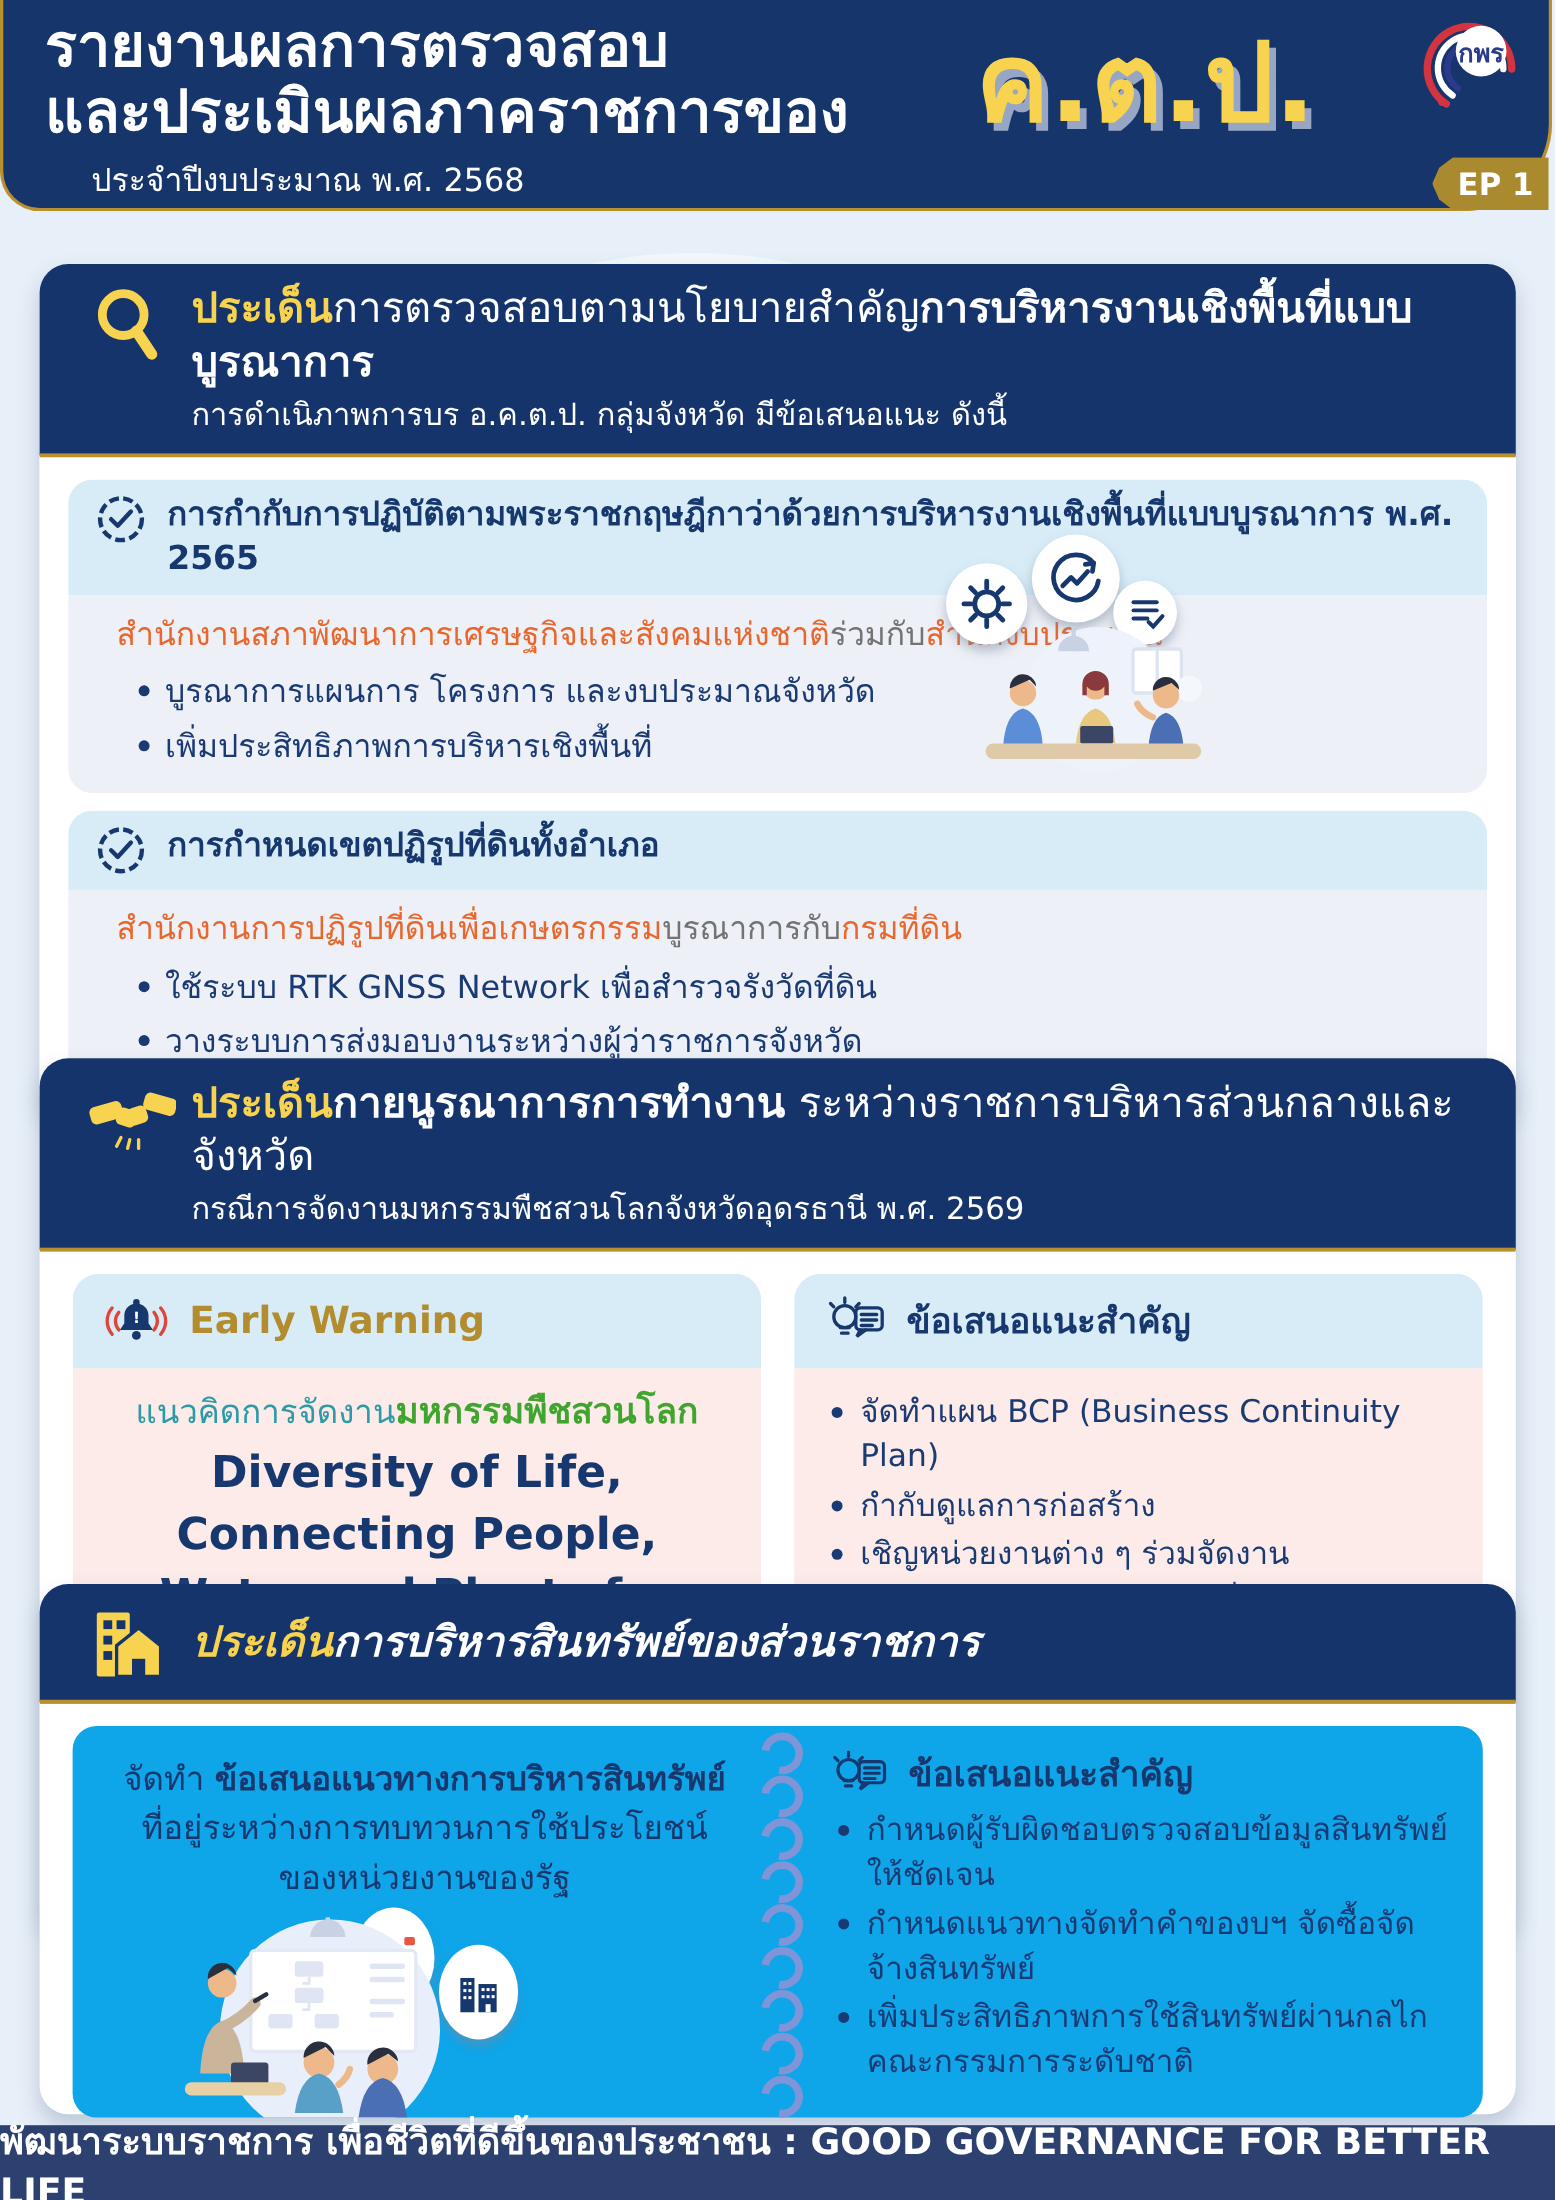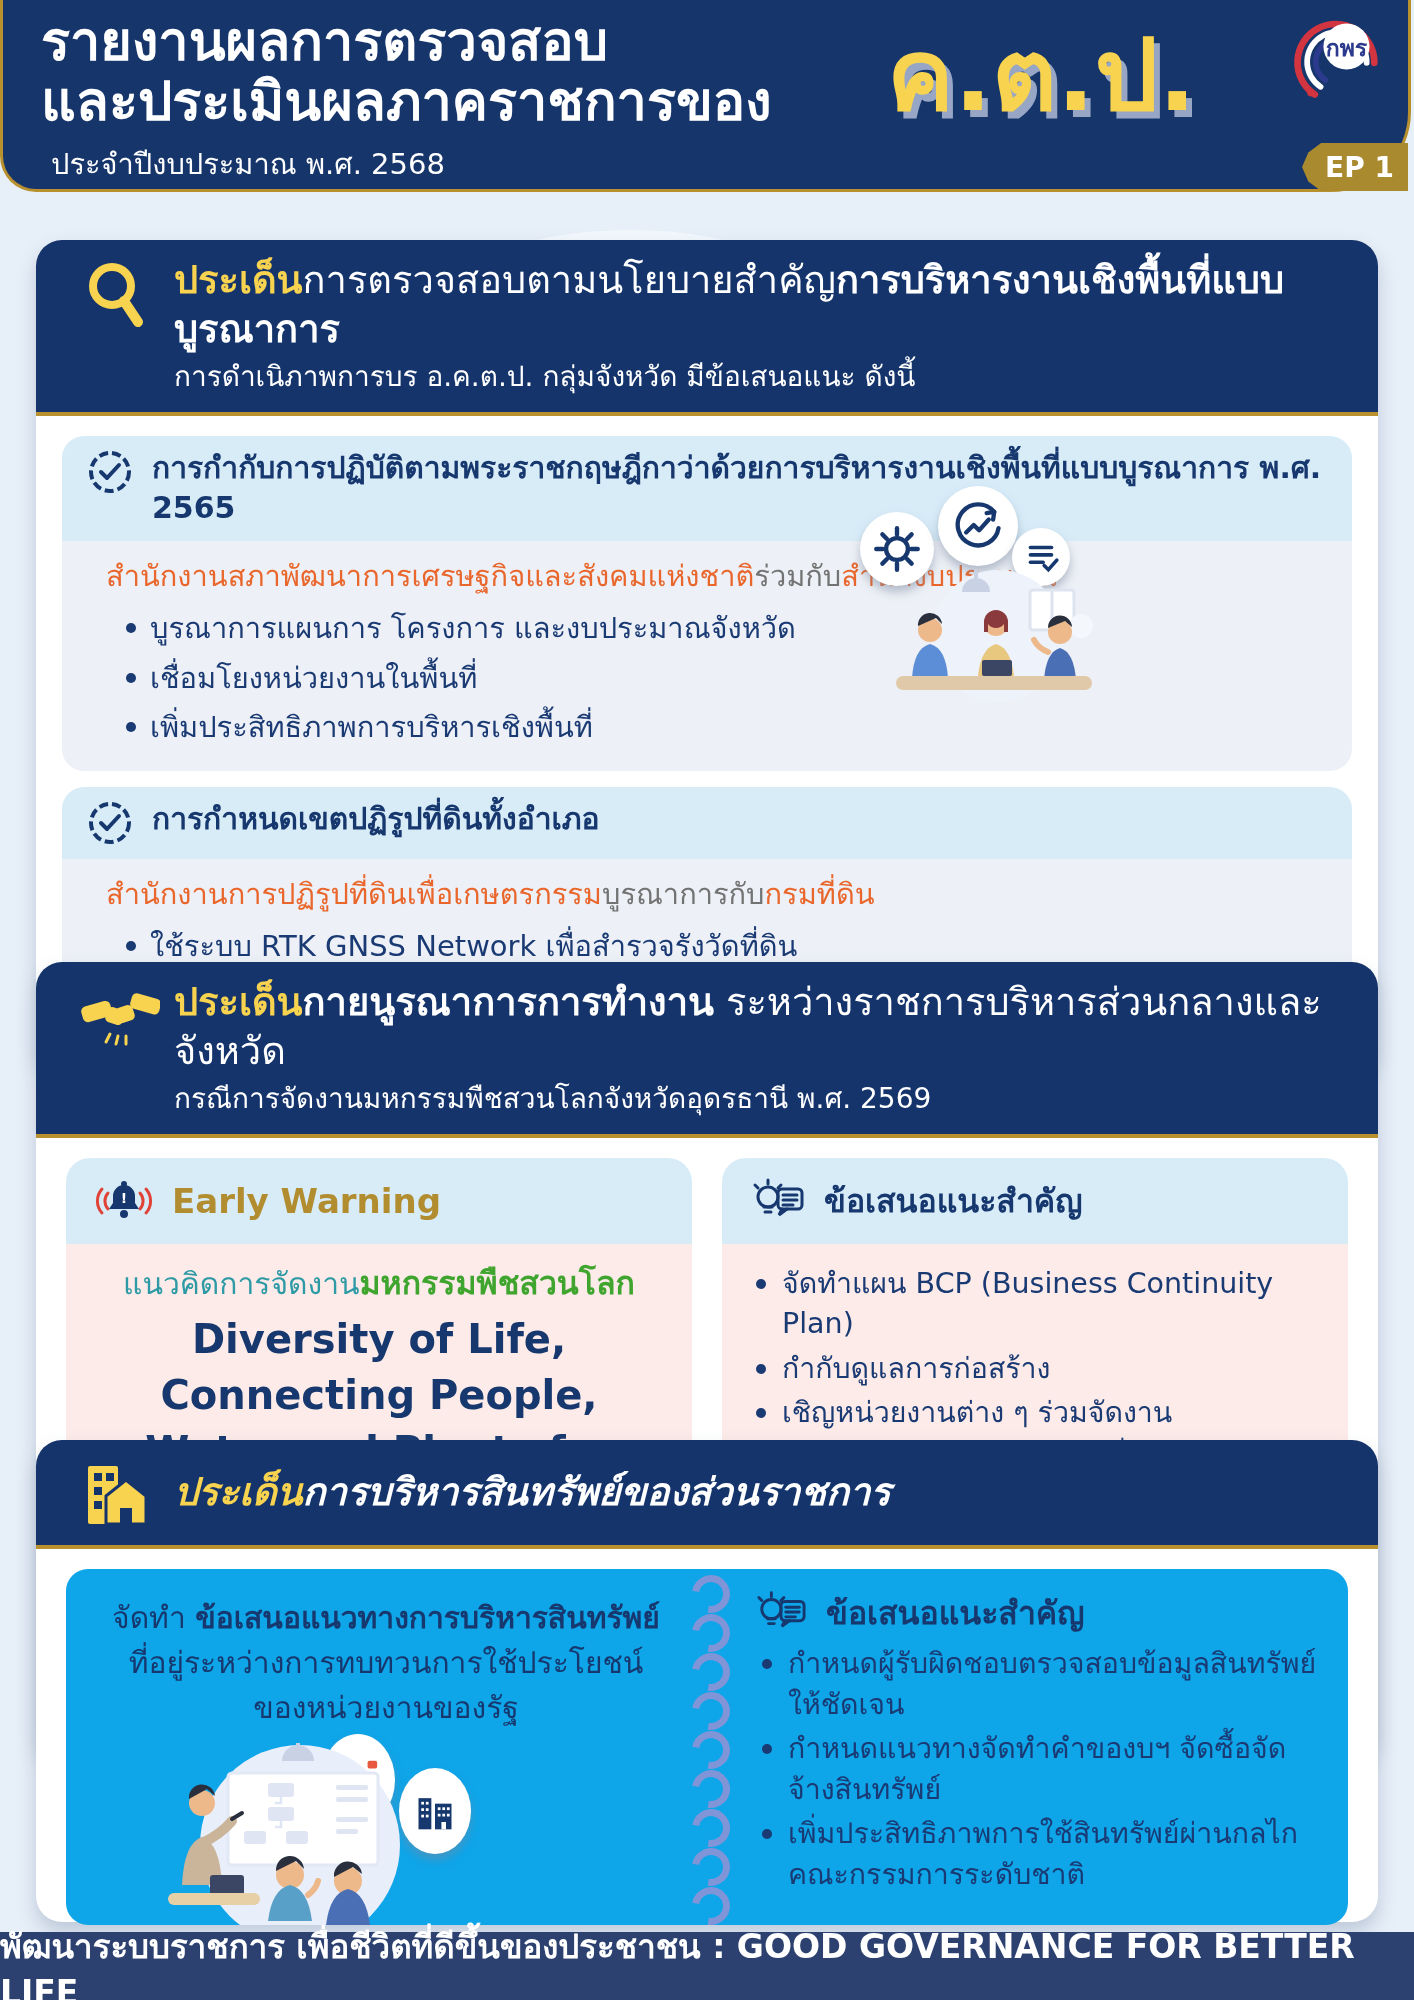--- a/index.html
+++ b/index.html
@@ -8,21 +8,21 @@
   .blob{position:absolute;border-radius:50%;background:#f2f8fc;}
 
   
   #header{position:absolute;left:0;top:0;width:1411px;height:192px;background:#16356b;
     border-bottom:3px solid #b8912e;border-right:3px solid #b8912e;border-left:3px solid #b8912e;
     border-bottom-right-radius:80px;border-bottom-left-radius:36px;box-sizing:border-box;}
   .h-line{color:#fff;font-weight:800;font-size:54px;line-height:1.12;margin-left:38px;}
   #header .h-wrap{padding-top:12px;}
   #acronym{position:absolute;left:884px;top:26px;font-size:100px;font-weight:800;color:#f8d34f;
     text-shadow:6px 7px 0 #97a6c5;line-height:1;}
-  #h-sub{color:#fff;font-size:29px;margin-left:48px;margin-top:8px;}
+  #h-sub{color:#fff;font-size:29px;margin-left:80px;margin-top:8px;}
   #opdc-logo{position:absolute;right:26px;top:10px;width:96px;height:96px;}
   #ep-badge{position:absolute;right:0;top:143px;width:106px;height:48px;background:#a98a2e;
     clip-path:polygon(18% 0,100% 0,100% 100%,18% 100%,6% 80%,0 50%,6% 20%);
     display:flex;align-items:center;justify-content:flex-end;padding-right:14px;box-sizing:border-box;
     color:#fff;font-size:28px;font-weight:700;}
 
   
   .section{position:absolute;left:36px;width:1342px;background:#fff;border-radius:26px;
     box-shadow:0 10px 18px rgba(140,155,180,.45);overflow:visible;}
   .sec-band{background:#14346b;border-radius:26px 26px 0 0;border-bottom:4px solid #b8912e;
@@ -142,21 +142,20 @@
             </svg>
           </span>
           <span class="subcard-title">การกำกับการปฏิบัติตามพระราชกฤษฎีกาว่าด้วยการบริหารงานเชิงพื้นที่แบบบูรณาการ พ.ศ. 2565</span>
         </div>
         <div class="subcard-body">
           <div class="lead">
             <span class="org">สำนักงานสภาพัฒนาการเศรษฐกิจและสังคมแห่งชาติ</span><span class="conn">ร่วมกับ</span><span class="org">สำนักงบประมาณ</span>
           </div>
           <ul class="blts">
             <li>บูรณาการแผนการ โครงการ และงบประมาณจังหวัด</li>
-            <li>เชื่อมโยงหน่วยงานในพื้นที่</li>
             <li>เพิ่มประสิทธิภาพการบริหารเชิงพื้นที่</li>
           </ul>
         </div>
       </div>
 
       <div class="subcard" style="margin-bottom:4px;">
         <div class="subcard-head">
           <span class="seal">
             <svg viewBox="0 0 48 48" width="48" height="48">
               <circle cx="24" cy="24" r="19" fill="none" stroke="#17386e" stroke-width="4" stroke-dasharray="9 4"></circle>

